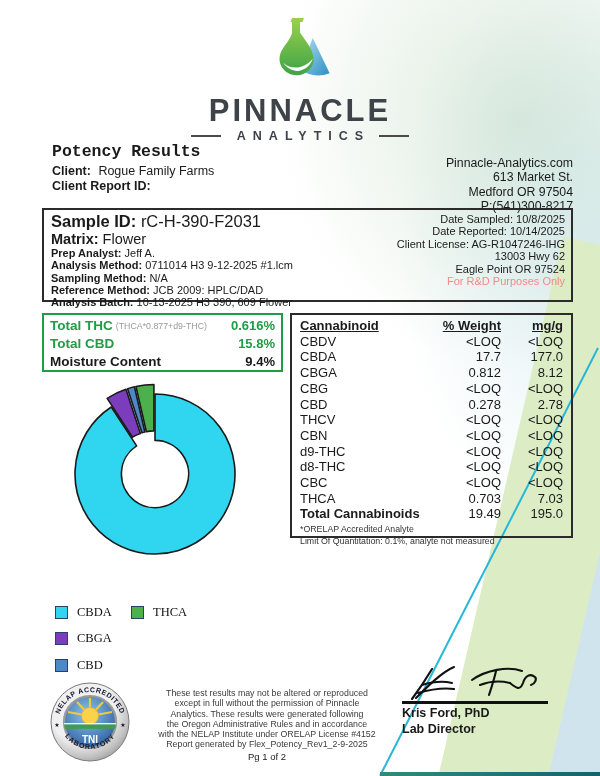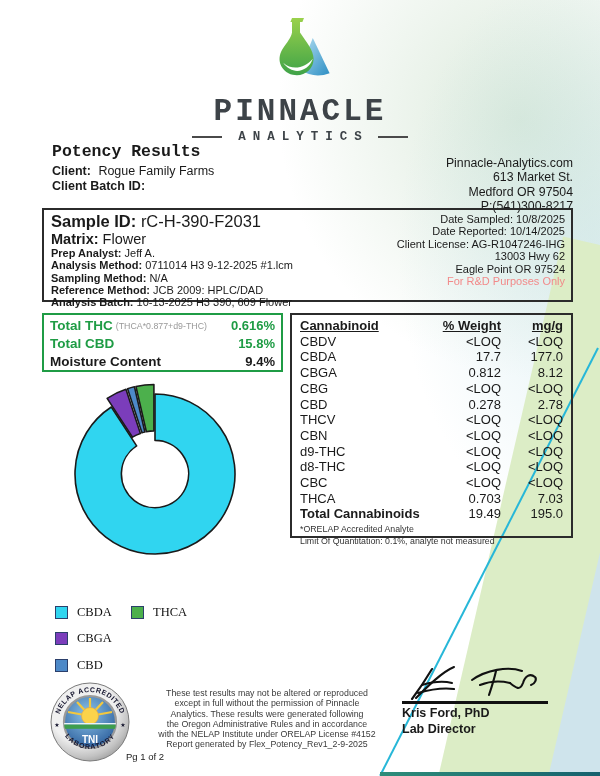--- a/index.html
+++ b/index.html
@@ -13,21 +13,21 @@
   .wash2{top:-70px;right:-210px;width:430px;height:640px;border-radius:50%;
          background:radial-gradient(ellipse at center,rgba(170,214,224,0.35) 0%,rgba(170,214,224,0) 65%);}
   .band-green{bottom:-45px;left:428px;width:118px;height:600px;background:#dcedc6;
          transform:rotate(13deg);transform-origin:bottom left;}
   .band-blue{bottom:-45px;left:538px;width:230px;height:470px;background:#cfe4ec;
          transform:rotate(13deg);transform-origin:bottom left;}
   .teal-line{left:488px;top:322px;width:2.4px;height:480px;background:#27b7d8;transform:rotate(27deg);}
   .bottom-bar{left:380px;bottom:0;width:220px;height:4px;
          background:linear-gradient(90deg,#2e8d7a,#16616e);z-index:2;}
   
-  .brand-block{position:absolute;top:14px;left:0;right:0;text-align:center;z-index:1;font-family:Liberation Mono, monospace;}
+  .brand-block{position:absolute;top:14px;left:0;right:0;text-align:center;z-index:1;}
   .brand-name{font-size:31px;font-weight:bold;letter-spacing:3px;color:#3d4348;line-height:30px;margin-top:-2px;}
   .brand-sub{display:flex;align-items:center;justify-content:center;gap:9px;margin-top:3px;
              font-size:12.5px;font-weight:bold;letter-spacing:7px;color:#3d4348;text-indent:7px;}
   .brand-sub .dash{width:30px;height:2px;background:#4a4a4a;}
   
   .report-head{position:absolute;top:142px;left:52px;z-index:1;}
   .report-head h1{margin:0 0 3px 0;font-size:16.5px;font-family:Liberation Mono, monospace;}
   .rh-line{font-size:12.5px;line-height:14.6px;}
   .rh-line b{margin-right:4px;}
   .addr{position:absolute;top:156px;right:27px;text-align:right;font-size:12.3px;line-height:14.4px;z-index:1;}
@@ -61,21 +61,21 @@
   .donut{position:absolute;left:55px;top:372px;width:200px;height:200px;z-index:1;}
   .legend{position:absolute;left:55px;top:599px;display:grid;grid-template-rows:repeat(3,26.5px);
           grid-template-columns:repeat(2,76px);grid-auto-flow:column;z-index:1;
           font-family:"Liberation Serif",serif;font-size:12.5px;color:#111;}
   .legend-item{display:flex;align-items:center;gap:9px;}
   .swatch{width:13px;height:13px;border:1.6px solid #2b3f6b;box-sizing:border-box;flex:0 0 13px;}
   
   .seal{position:absolute;left:49px;top:681px;width:82px;height:82px;z-index:1;}
   .disclaimer{position:absolute;left:126px;top:688px;width:282px;text-align:center;
               font-size:8.8px;line-height:10.3px;color:#3a3a3a;z-index:1;}
-  .page-num{position:absolute;left:126px;top:751px;width:282px;font-size:9.5px;z-index:1;}
+  .page-num{position:absolute;left:126px;top:751px;width:282px;text-align:center;font-size:9.5px;z-index:1;}
   .sig{position:absolute;left:402px;top:658px;width:150px;z-index:1;font-weight:bold;}
   .sig-line{width:146px;height:3px;background:#111;margin-top:-3px;}
   .sig-name{font-size:12.5px;line-height:14px;margin-top:2px;}
 </style>
 </head>
 <body>
 
 <div class="page">
 
   <div class="decor wash1"></div>
@@ -109,21 +109,21 @@
     </div>
   </div>
 
   <div class="report-head">
     <h1>Potency Results</h1>
     <div class="rh-line">
       <b>Client:</b>
       <span>Rogue Family Farms</span>
     </div>
     <div class="rh-line">
-      <b>Client Batch ID:</b>
+      <b>Client Report ID:</b>
       <span></span>
     </div>
   </div>
 
   <div class="addr">
     <div>Pinnacle-Analytics.com</div>
     <div>613 Market St.</div>
     <div>Medford OR 97504</div>
     <div>P:(541)300-8217</div>
   </div>

